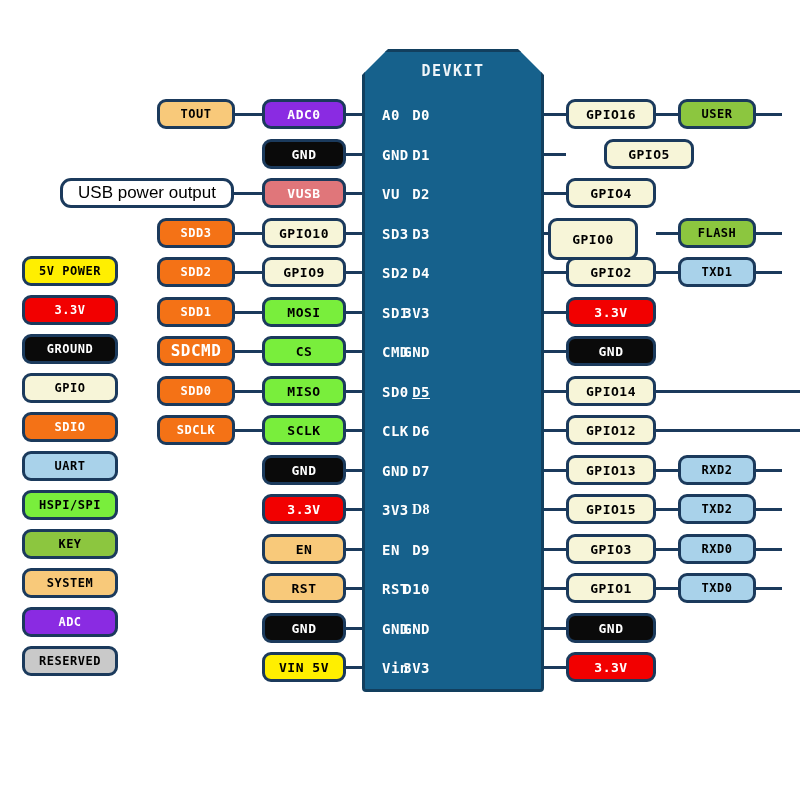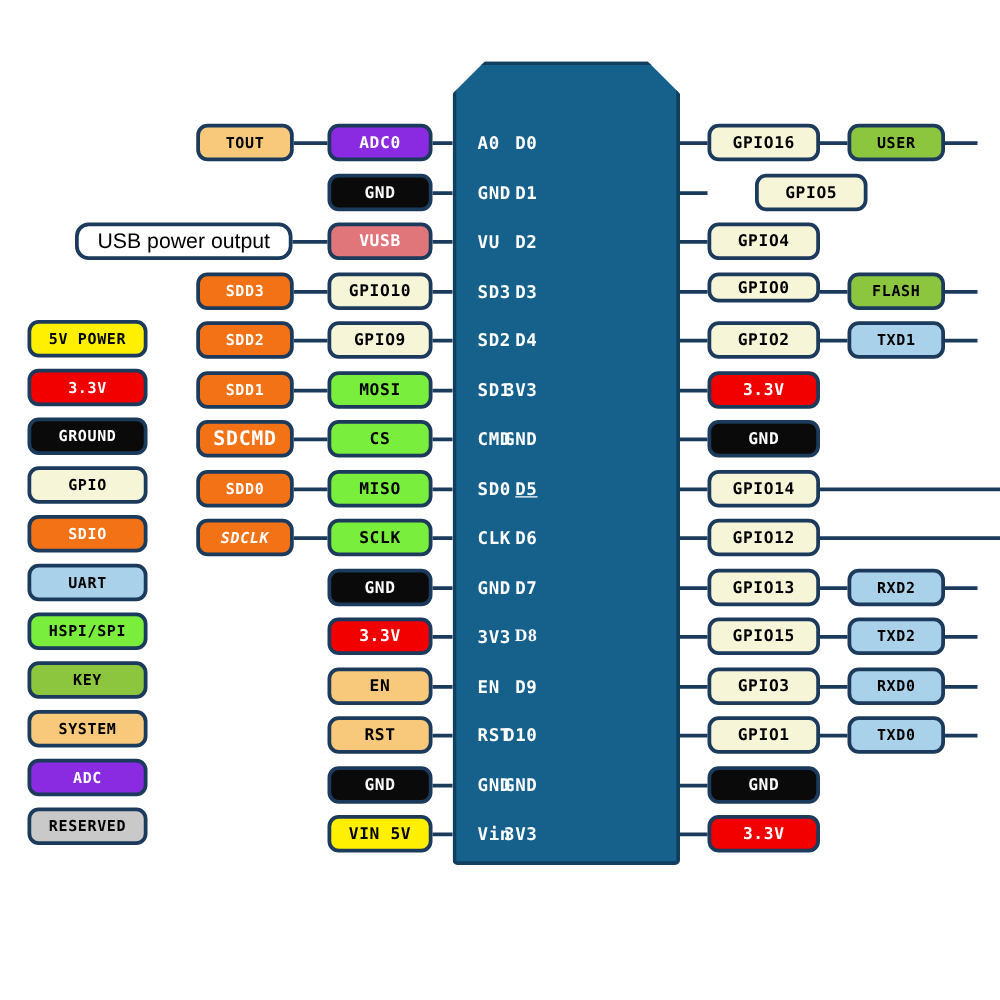--- a/index.html
+++ b/index.html
@@ -94,20 +94,21 @@
     white-space: nowrap;
     z-index: 3;
   }
 </style>
 </head>
 <body>
 
 <div id="stage">
 
   <div id="board"></div>
+  <div id="board-title">DEVKIT</div>
 
   <div id="gen">
       <div class="boardpin left" style="top: 108px;">A0</div>
       <div class="boardpin left" style="top: 148px;">GND</div>
       <div class="boardpin left" style="top: 187px;">VU</div>
       <div class="boardpin left" style="top: 227px;">SD3</div>
       <div class="boardpin left" style="top: 266px;">SD2</div>
       <div class="boardpin left" style="top: 306px;">SD1</div>
       <div class="boardpin left" style="top: 345px;">CMD</div>
       <div class="boardpin left" style="top: 385px;">SD0</div>
@@ -243,41 +244,41 @@
       </div>
       <div class="wire" style="left: 235px; top: 311px; width: 27px;"></div>
       <div class="box" style="left: 157px; top: 336px; width: 78px; height: 30px; background: rgb(244, 114, 22); color: rgb(255, 255, 255); font-size: 16px;">
         <span>SDCMD</span>
       </div>
       <div class="wire" style="left: 235px; top: 350px; width: 27px;"></div>
       <div class="box" style="left: 157px; top: 376px; width: 78px; height: 30px; background: rgb(244, 114, 22); color: rgb(255, 255, 255); font-size: 12px;">
         <span>SDD0</span>
       </div>
       <div class="wire" style="left: 235px; top: 390px; width: 27px;"></div>
-      <div class="box" style="left: 157px; top: 415px; width: 78px; height: 30px; background: rgb(244, 114, 22); color: rgb(255, 255, 255); font-size: 12px; font-style: italic;">
+      <div class="box" style="left: 157px; top: 415px; width: 78px; height: 30px; background: rgb(244, 114, 22); color: rgb(255, 255, 255); font-size: 12px;">
         <span>SDCLK</span>
       </div>
       <div class="wire" style="left: 235px; top: 429px; width: 27px;"></div>
       <div class="note" style="left: 60px; top: 178px; width: 174px; height: 30px;">
         <span>USB power output</span>
       </div>
       <div class="wire" style="left: 234px; top: 192px; width: 28px;"></div>
       <div class="box" style="left: 566px; top: 99px; width: 90px; height: 30px; background: rgb(247, 245, 216); color: rgb(0, 0, 0);">
         <span>GPIO16</span>
       </div>
       <div class="wire" style="left: 544px; top: 113px; width: 22px;"></div>
       <div class="box" style="left: 566px; top: 139px; width: 90px; height: 30px; background: rgb(247, 245, 216); color: rgb(0, 0, 0); margin-left: 38px;">
         <span>GPIO5</span>
       </div>
       <div class="wire" style="left: 544px; top: 153px; width: 22px;"></div>
       <div class="box" style="left: 566px; top: 178px; width: 90px; height: 30px; background: rgb(247, 245, 216); color: rgb(0, 0, 0);">
         <span>GPIO4</span>
       </div>
       <div class="wire" style="left: 544px; top: 192px; width: 22px;"></div>
-      <div class="box" style="left: 566px; top: 218px; width: 90px; height: 24px; background: rgb(247, 245, 216); color: rgb(0, 0, 0);">
+      <div class="box" style="left: 548px; top: 218px; width: 90px; height: 42px; background: rgb(247, 245, 216); color: rgb(0, 0, 0);">
         <span>GPIO0</span>
       </div>
       <div class="wire" style="left: 544px; top: 232px; width: 22px;"></div>
       <div class="box" style="left: 566px; top: 257px; width: 90px; height: 30px; background: rgb(247, 245, 216); color: rgb(0, 0, 0);">
         <span>GPIO2</span>
       </div>
       <div class="wire" style="left: 544px; top: 271px; width: 22px;"></div>
       <div class="box" style="left: 566px; top: 297px; width: 90px; height: 30px; background: rgb(242, 0, 0); color: rgb(255, 255, 255);">
         <span>3.3V</span>
       </div>

